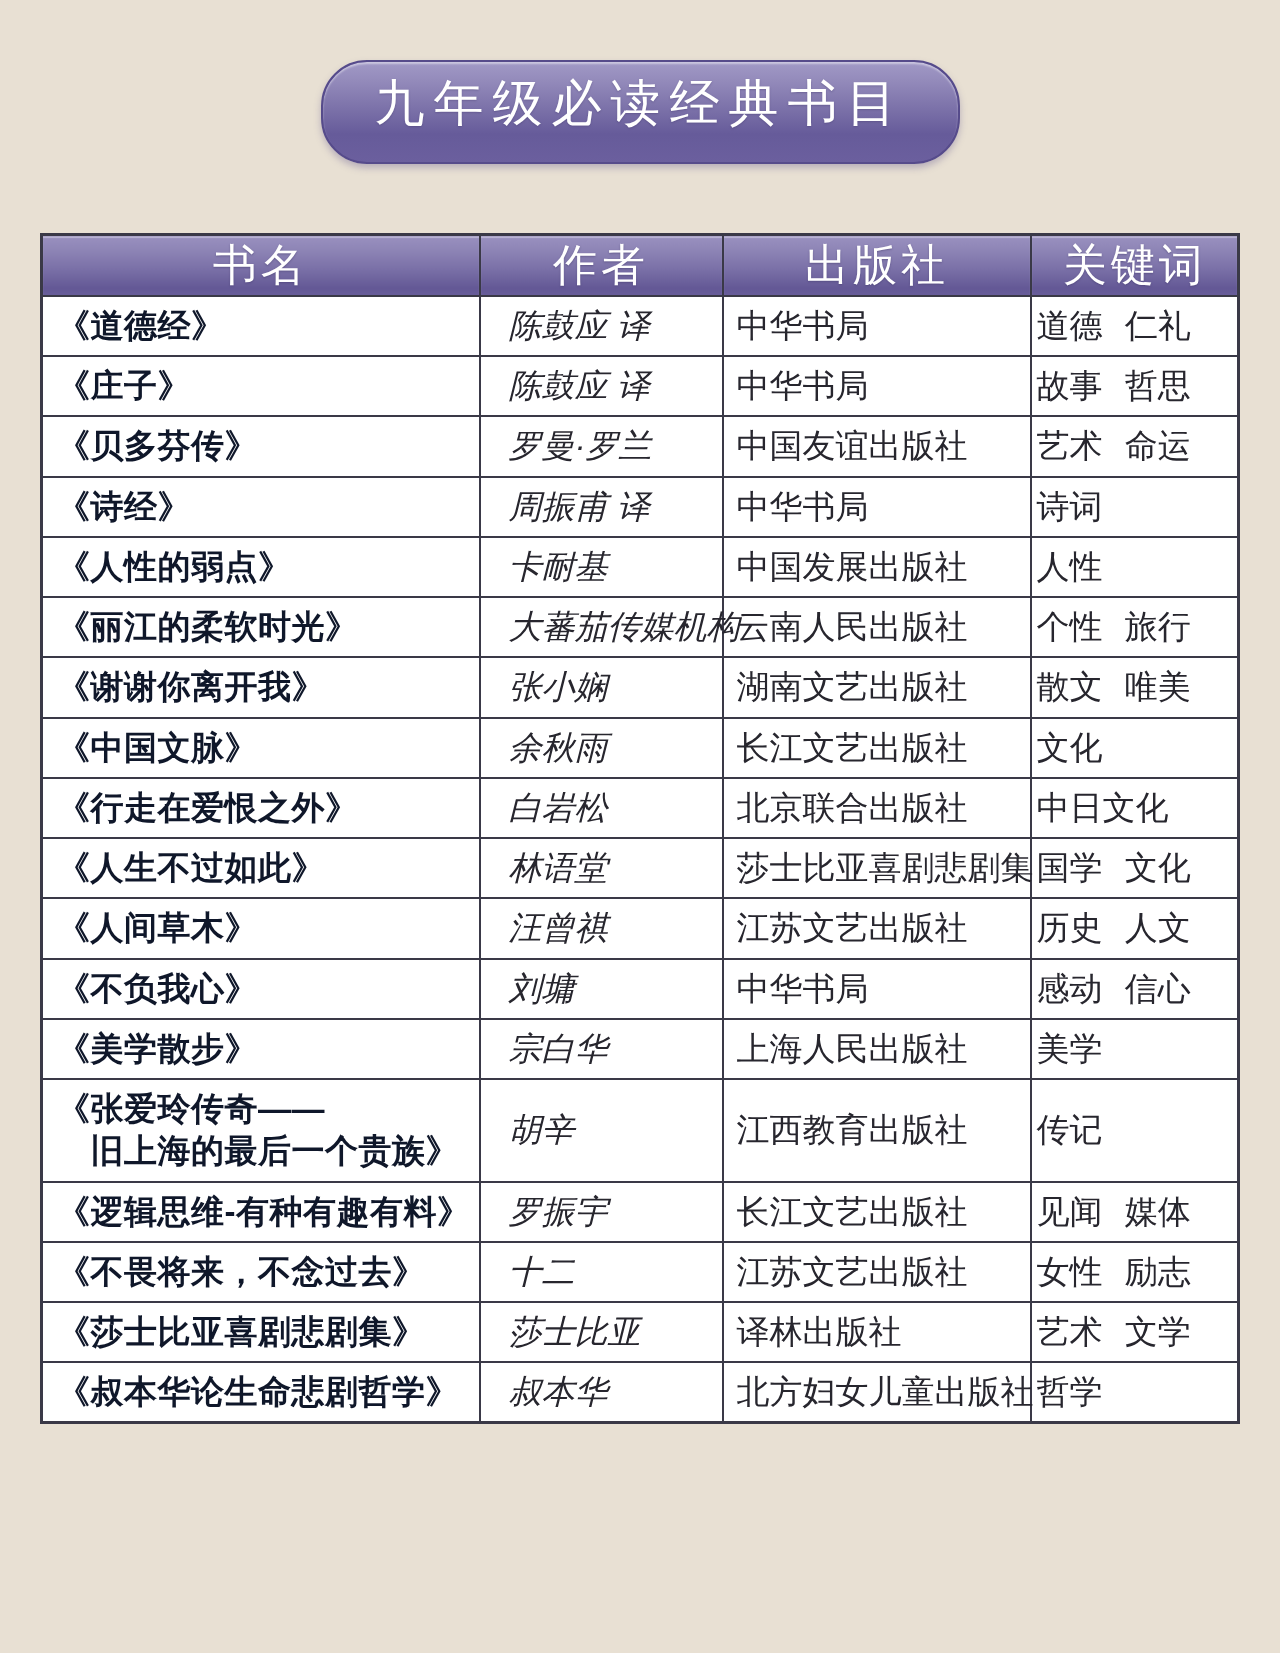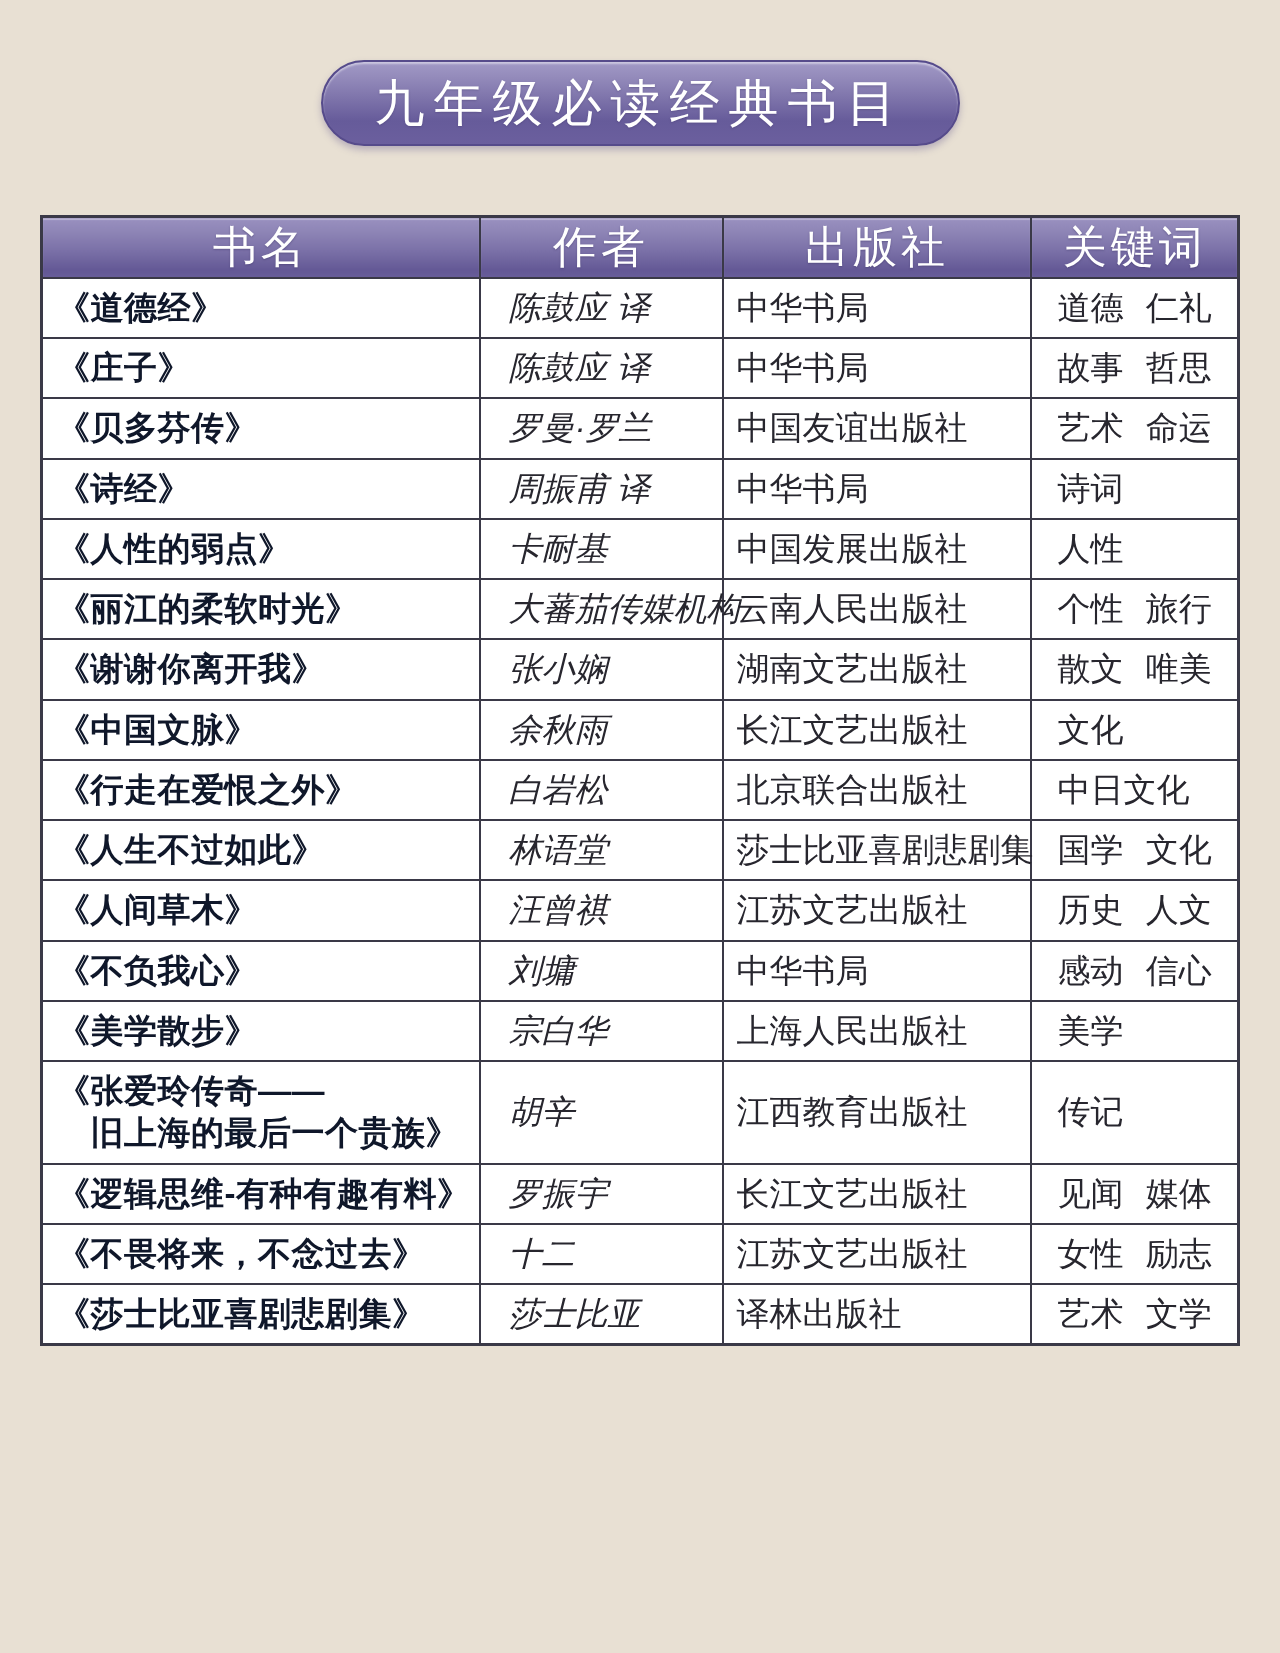--- a/index.html
+++ b/index.html
@@ -15,21 +15,21 @@
   .page {
     width: 1280px;
     height: 1653px;
     position: relative;
   }
   
   .banner {
     margin: 60px auto 0 auto;
     width: max-content;
     min-width: 580px;
-    height: 86px;
+    height: 104px;
     line-height: 82px;
     padding: 0 52px;
     text-align: center;
     border-radius: 46px;
     border: 2px solid #564b8b;
     background: linear-gradient(180deg,
        #a199c6 0%, #948bbb 18%, #7d73aa 45%, #665b9a 72%, #6b5f9e 100%);
     box-shadow: 0 4px 7px rgba(95,84,140,0.35),
                 inset 0 2px 2px rgba(255,255,255,0.45);
     color: #ffffff;
@@ -76,21 +76,21 @@
     background: #ffffff;
   }
   td.title-cell {
     color: #0f172a;
     font-weight: bold;
     white-space: pre-wrap;
     letter-spacing: 0.5px;
   }
   td.author-cell { padding-left: 28px; white-space: nowrap; font-style: italic; }
   td.publisher-cell { padding-left: 13px; padding-right: 8px; white-space: nowrap; }
-  td.keywords-cell { padding-left: 25px; word-spacing: 0.4em; white-space: nowrap; }
+  td.keywords-cell { padding-left: 4px; word-spacing: 0.4em; white-space: nowrap; }
 </style>
 </head>
 <body>
 
 <div class="page">
 
   <div class="banner">
     <span>九年级必读经典书目</span>
   </div>
 
@@ -225,16 +225,22 @@
     <td class="keywords-cell">女性 励志</td>
   </tr>
 
   <tr>
     <td class="title-cell">《莎士比亚喜剧悲剧集》</td>
     <td class="author-cell">莎士比亚</td>
     <td class="publisher-cell">译林出版社</td>
     <td class="keywords-cell">艺术 文学</td>
   </tr>
 
+  <tr>
+    <td class="title-cell">《叔本华论生命悲剧哲学》</td>
+    <td class="author-cell">叔本华</td>
+    <td class="publisher-cell">北方妇女儿童出版社</td>
+    <td class="keywords-cell">哲学</td>
+  </tr>
 </tbody>
   </table>
 
 </div>
 
 </body></html>

